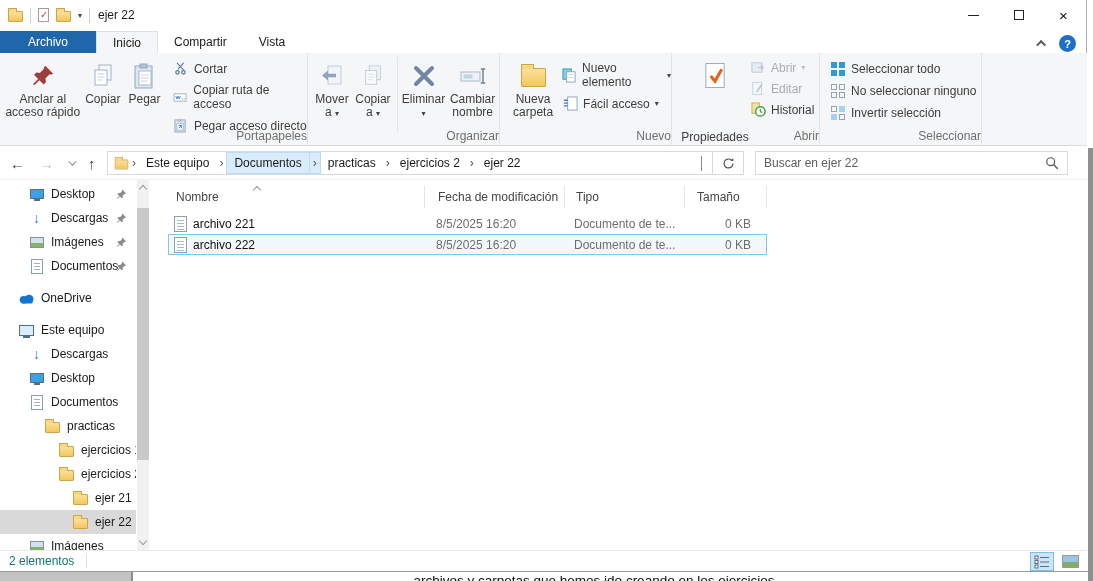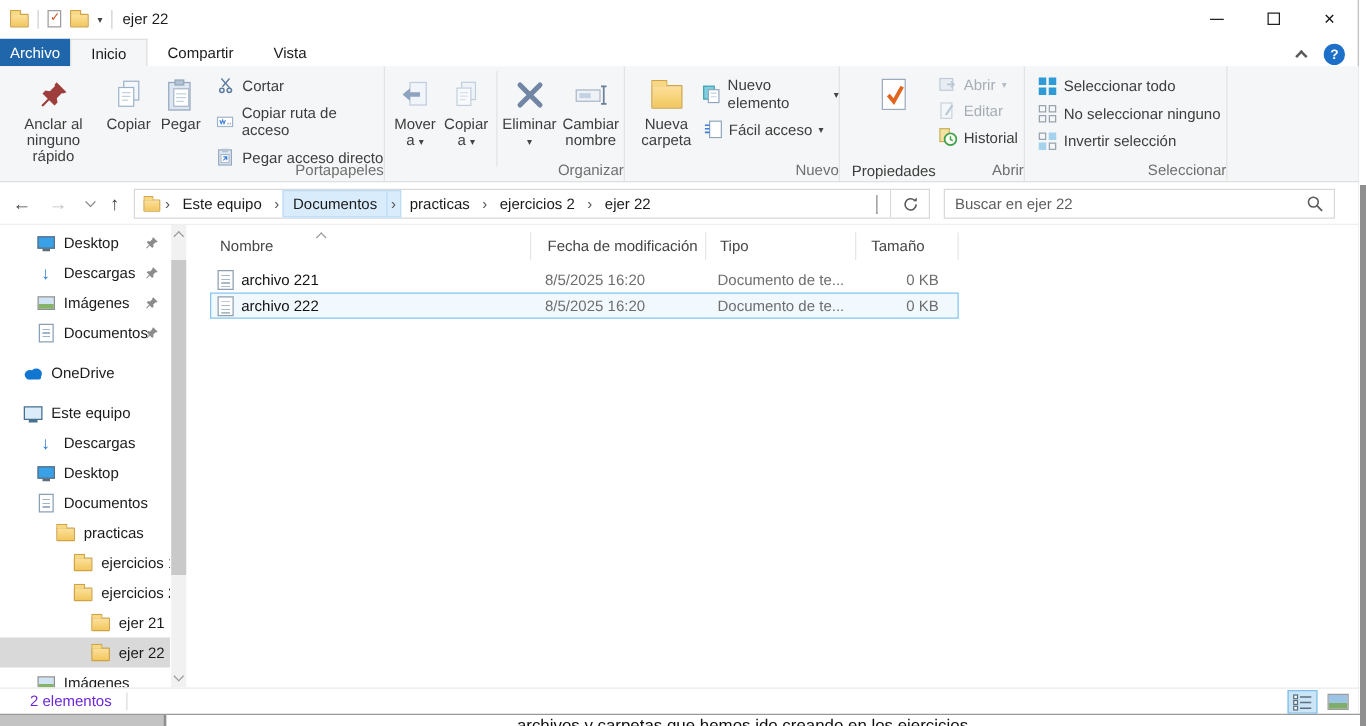--- a/index.html
+++ b/index.html
@@ -30,21 +30,21 @@
   .fold.big { width:25px; height:19px; }
   .fold.big::before { width:11px; height:4px; top:-5px; }
 
   .qcheck { position:relative; width:11px; height:14px; background:#fff; border:1px solid #9d9d9d; }
   .qcheck span { position:absolute; left:1px; top:0px; color:#d2491f; font-weight:bold; font-size:10px; }
   .dd { font-size:8px; color:#444; }
 
   
   .tabstrip { position:relative; height:23px; display:flex; align-items:flex-end; background:#fff; }
   .tab { padding:0 16px; height:22px; line-height:22px; color:#1a1a1a; }
-  .tab-file { background:#1f66ab; color:#fff; padding:0 8px; height:22px; line-height:22px; }
+  .tab-file { background:#1f66ab; color:#fff; padding:0 28px; height:22px; line-height:22px; }
   .tab.selected { background:#f5f6f7; border:1px solid #e0e0e0; border-bottom:none; }
   .ribbon-ctl { position:absolute; right:10px; top:5px; display:flex; align-items:center; gap:13px; }
   .chev-up { width:7px; height:7px; border-left:2px solid #5a5a5a; border-top:2px solid #5a5a5a; transform:rotate(45deg) translateY(2px); }
   .helpicon { width:17px; height:17px; border-radius:50%; background:#1d70c8; color:#fff; font-weight:bold;
     font-size:11px; display:flex; align-items:center; justify-content:center; }
 
   
   .ribbon { position:absolute; left:0; top:53px; width:1087px; height:93px; background:#f5f6f7; border-bottom:1px solid #d9d9d9; }
   .rg { position:absolute; top:0; height:92px; border-right:1px solid #e3e3e3; display:flex; align-items:flex-start; }
   .rg-label { position:absolute; bottom:2px; left:0; right:0; text-align:right; color:#6f6f6f; }
@@ -128,21 +128,21 @@
   .frow { width:599px; height:21px; display:flex; align-items:center; border:1px solid transparent; }
   .frow.selected { border:1px solid #85c6ef; background:#f2f9fe; }
   .fc1 { width:255px; display:flex; align-items:center; gap:6px; padding-left:5px; color:#111; }
   .fc2 { width:140px; padding-left:12px; color:#6d6d6d; }
   .fc3 { width:120px; padding-left:10px; color:#6d6d6d; }
   .fc4 { width:80px; text-align:right; padding-right:13px; color:#6d6d6d; }
 
   
   .statusbar { position:absolute; left:0; top:550px; width:1087px; height:21px; background:#fff; border-top:1px solid #eaeaea;
     display:flex; align-items:center; }
-  .scount { margin-left:24px; color:#6d28d9; }
+  .scount { margin-left:9px; color:#0f766e; }
   .ssep { width:1px; height:14px; background:#dcdcdc; margin-left:12px; }
   .viewbtns { position:absolute; right:5px; top:1px; display:flex; gap:4px; }
   .vb { width:24px; height:19px; display:flex; align-items:center; justify-content:center; border:1px solid transparent; }
   .vb.active { background:#cbe4f6; border:1px solid #7fc0ea; }
   .thumbimg { width:17px; height:13px; border:1px solid #9a9a9a; background:linear-gradient(#9cc4e4 0 55%, #7fae6b 55% 100%); }
 
   
   .behind-right { position:absolute; left:1088px; top:148px; width:5px; height:433px; background:#8f8f8f; }
   .behind-bottom { position:absolute; left:0; top:571px; width:1088px; height:10px; background:#fff; overflow:hidden; border-top:1px solid #9a9a9a; }
   .behind-left-block { position:absolute; left:0; top:0; width:133px; height:10px; background:#c3c3c3; border-right:2px solid #8e8e8e; }
@@ -192,21 +192,21 @@
 
     <div class="ribbon">
 
       <div class="rg rg1">
         <div class="bb" style="width:80px;margin-left:4px;">
           <div class="ic">
             <svg width="24" height="24" viewBox="0 0 16 16">
                 <path d="M9.5 1.2 L14.8 6.5 L13 7.2 L12.4 6.9 L9.6 9.7 L10 12 L8.4 13.6 L5.6 10.8 L2.2 14.2 L1.4 13.4 L4.8 10 L2 7.2 L3.6 5.6 L5.9 6 L8.7 3.2 L8.4 2.6 Z" fill="#9d3d3c"></path>
               </svg>
           </div>
-          <div class="bl">Anclar al ninguno rápido</div>
+          <div class="bl">Anclar al acceso rápido</div>
         </div>
         <div class="bb" style="width:44px;">
           <div class="ic">
             <svg width="26" height="26" viewBox="0 0 26 26">
                 <rect x="9" y="2" width="12" height="15" fill="#f4f8fc" stroke="#9fb3cb"></rect>
                 <rect x="5" y="7" width="12" height="15" fill="#fff" stroke="#9fb3cb"></rect>
                 <path d="M7.5 11h7M7.5 14h7M7.5 17h5" stroke="#c2d1e2" stroke-width="1" fill="none"></path>
               </svg>
           </div>
           <div class="bl">Copiar</div>

